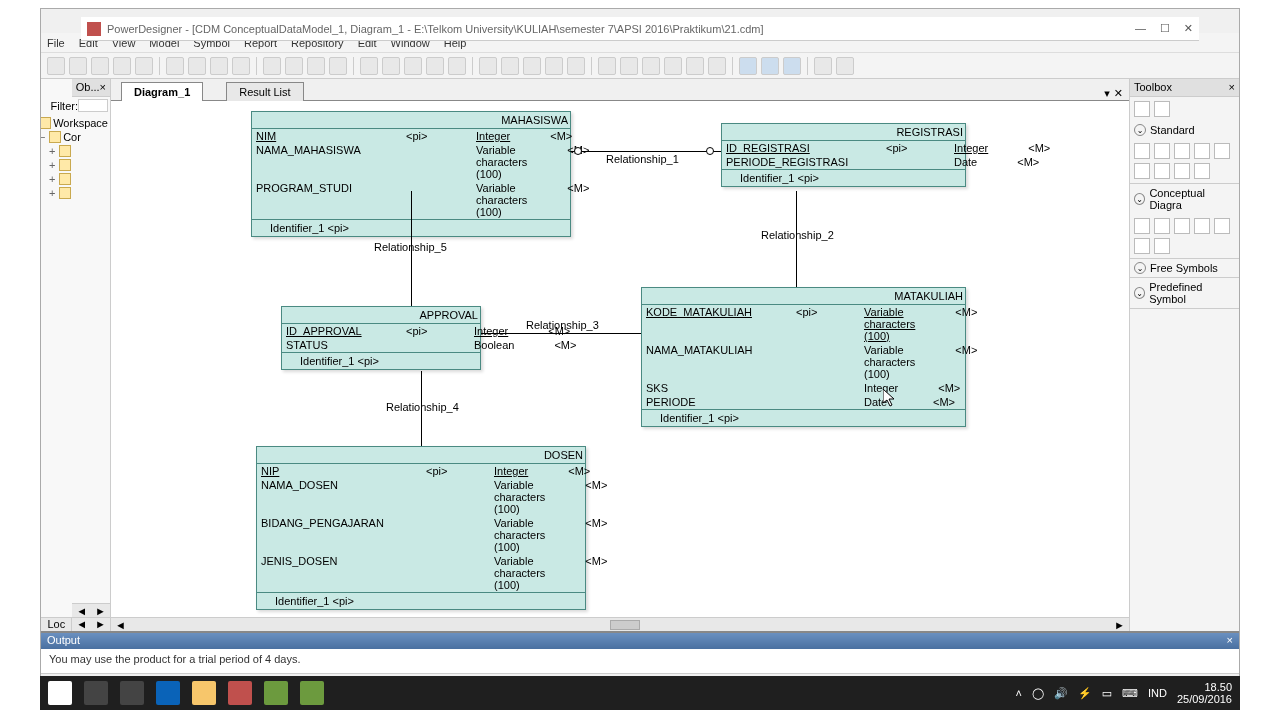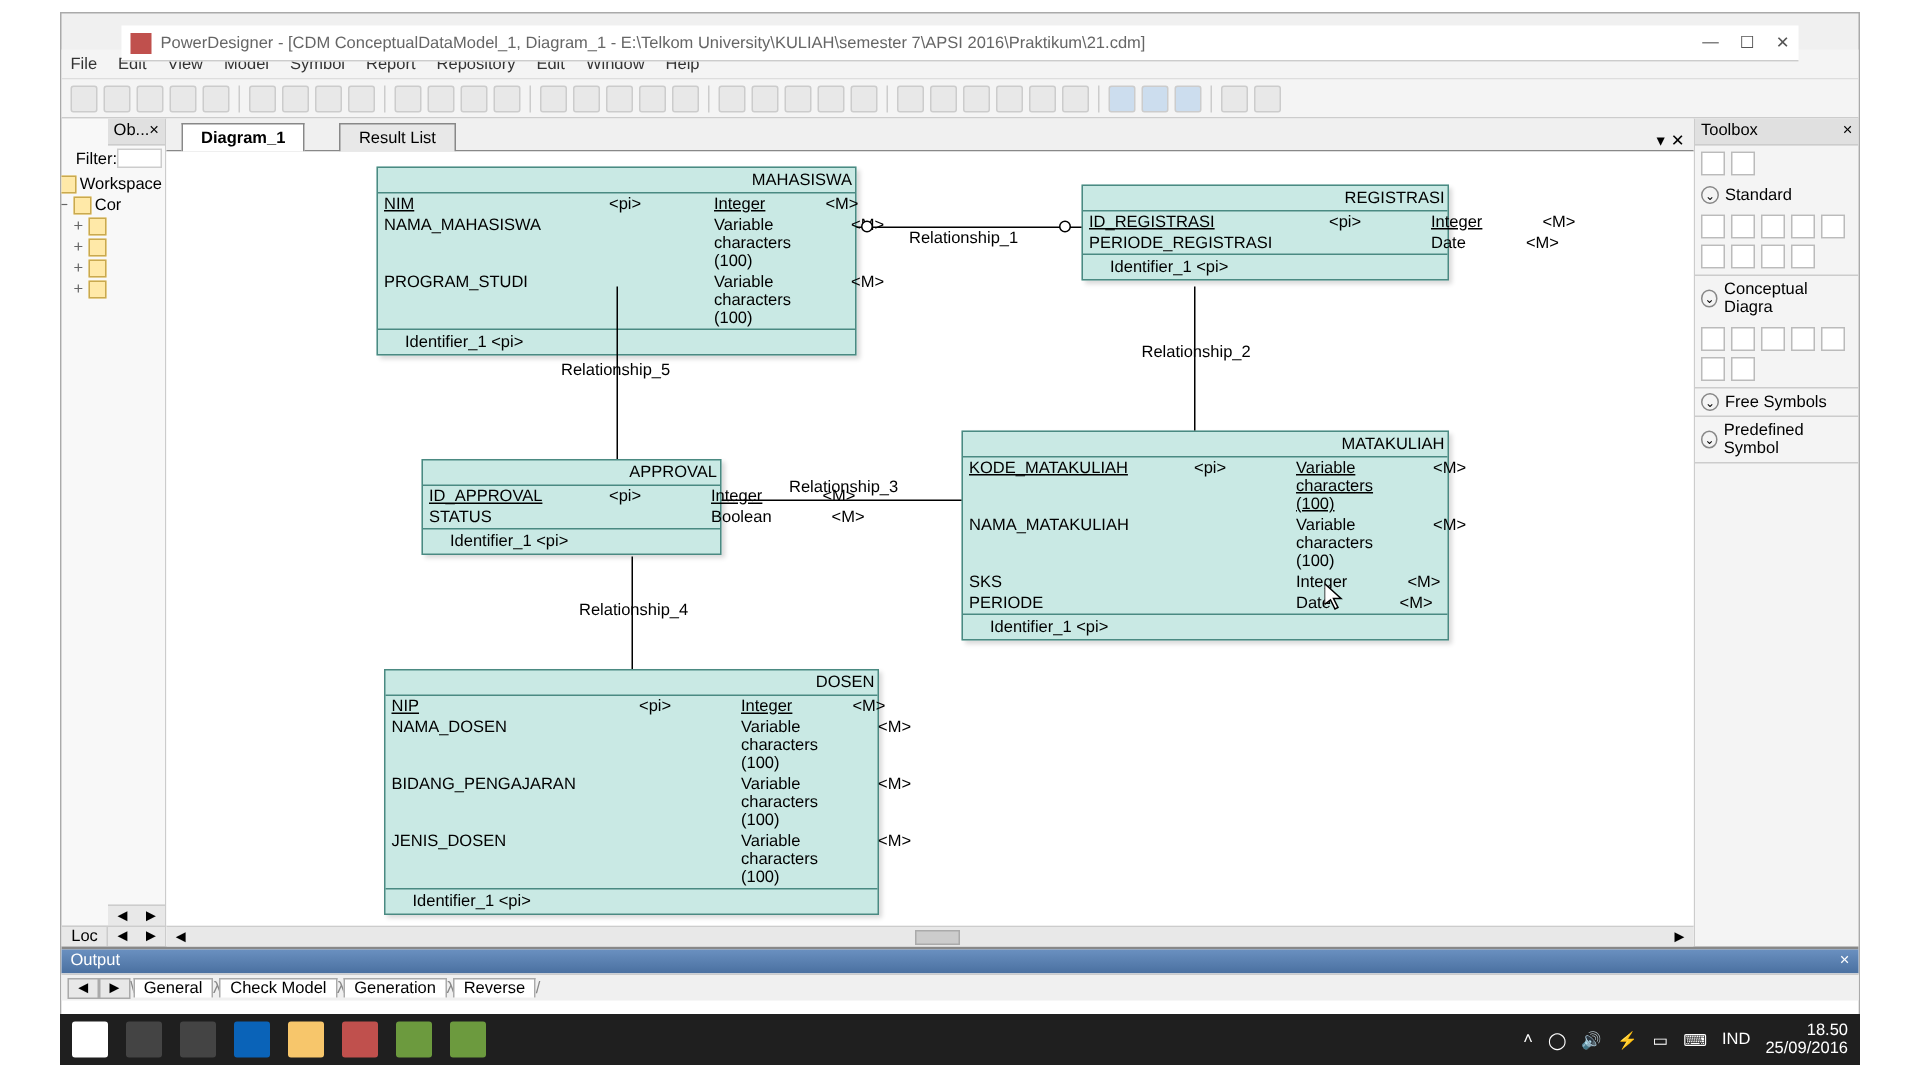--- a/index.html
+++ b/index.html
@@ -425,20 +425,21 @@
           </div>
       </div>
     </div>
   </div>
 
   <div class="output">
     <div class="hdr">
         <span>Output</span>
         <span>×</span>
       </div>
+    <div class="body">You may use the product for a trial period of 4 days.</div>
     <div class="tabs">
       <span class="arrow">◄</span>
       <span class="arrow">►</span>
       <span class="slash">\</span>
         <span class="t">General</span>
       <span class="slash">λ</span>
         <span class="t">Check Model</span>
       <span class="slash">λ</span>
         <span class="t">Generation</span>
       <span class="slash">λ</span>

